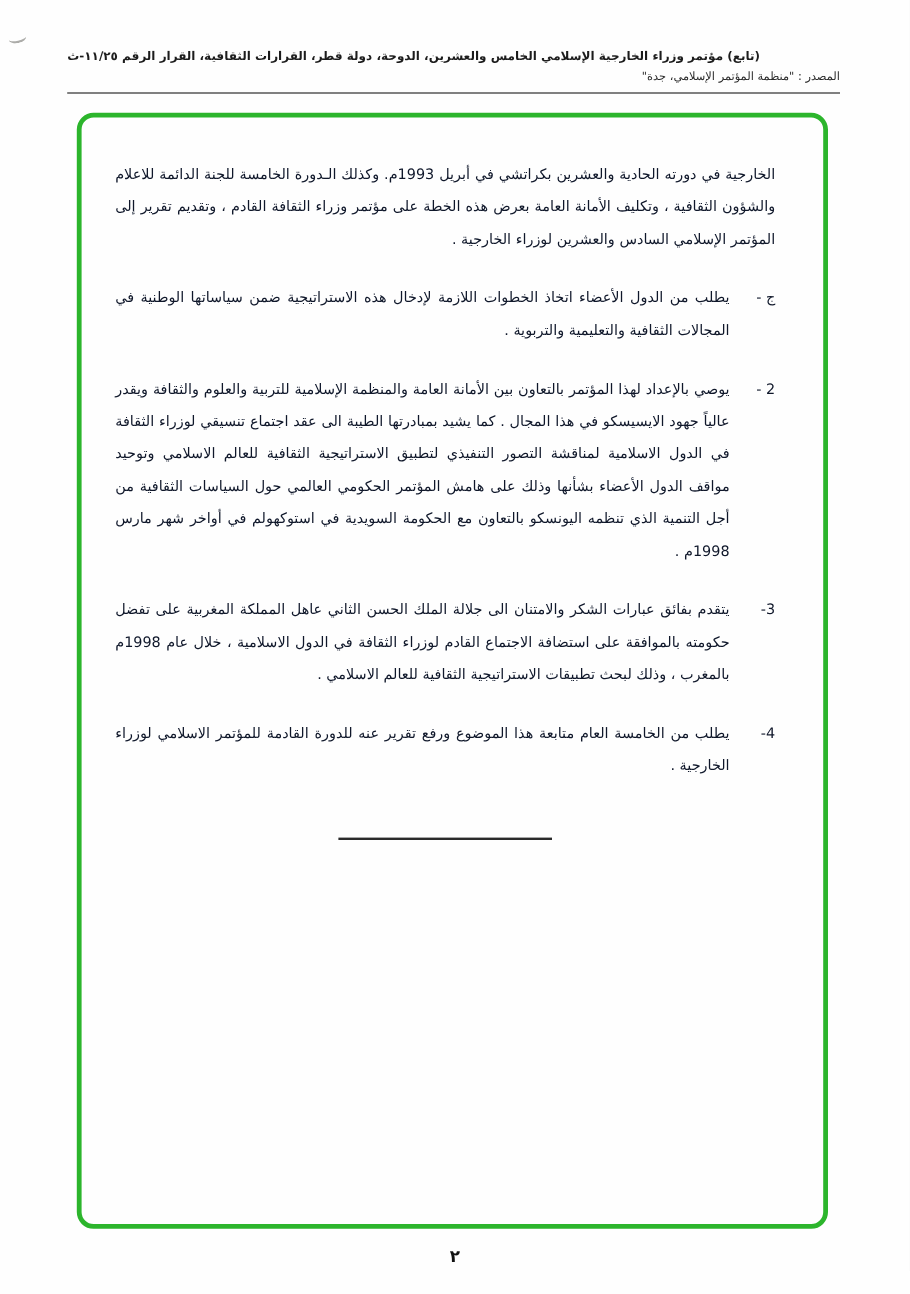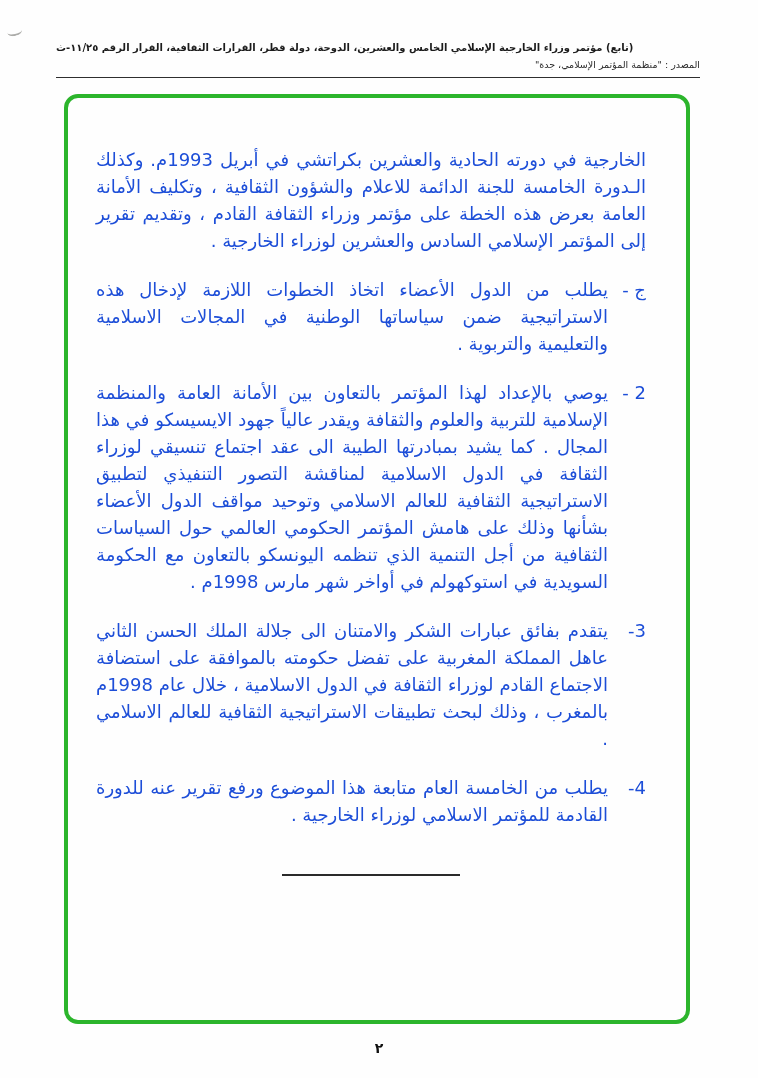--- a/index.html
+++ b/index.html
@@ -49,27 +49,27 @@
   .frame {
     position: absolute;
     left: 64px; top: 94px;
     width: 626px; height: 930px;
     border: 4px solid #2cb52c;
     border-radius: 14px;
     background: transparent;
   }
   .content {
     position: absolute;
-    top: 146px;
+    top: 132px;
     right: 112px;
     left: 96px;
     direction: rtl;
-    font-size: 18px;
+    font-size: 12px;
     line-height: 27px;
-    color: #1d4ed8;
+    color: #0f172a;
   }
   .para {
     text-align: justify;
     text-justify: inter-word;
   }
   .item {
     display: flex;
     margin-top: 22px;
   }
   .item .marker {
@@ -113,21 +113,21 @@
 </header>
 
 <div class="frame" style="border-color: rgb(44, 181, 44);"></div>
 
 <main class="content">
 
   <p class="para">الخارجية في دورته الحادية والعشرين بكراتشي في أبريل 1993م. وكذلك الـدورة الخامسة للجنة الدائمة للاعلام والشؤون الثقافية ، وتكليف الأمانة العامة بعرض هذه الخطة على مؤتمر وزراء الثقافة القادم ، وتقديم تقرير إلى المؤتمر الإسلامي السادس والعشرين لوزراء الخارجية .</p>
 
   <div class="item">
     <div class="marker">ج -</div>
-    <div class="item-text"><span class="seg-bold">يطلب</span><span> من الدول الأعضاء اتخاذ الخطوات اللازمة لإدخال هذه الاستراتيجية ضمن سياساتها الوطنية في المجالات الاسلامية والتعليمية والتربوية .</span></div>
+    <div class="item-text"><span class="seg-bold">يطلب</span><span> من الدول الأعضاء اتخاذ الخطوات اللازمة لإدخال هذه الاستراتيجية ضمن سياساتها الوطنية في المجالات الثقافية والتعليمية والتربوية .</span></div>
   </div>
 
   <div class="item">
     <div class="marker">2 -</div>
     <div class="item-text"><span class="seg-bold">يوصي بالإعداد</span><span> لهذا المؤتمر بالتعاون بين الأمانة العامة والمنظمة الإسلامية للتربية والعلوم والثقافة </span><span class="seg-bold">ويقدر عالياً</span><span> جهود الايسيسكو في هذا المجال . </span><span class="seg-bold">كما يشيد</span><span> بمبادرتها الطيبة الى عقد اجتماع تنسيقي لوزراء الثقافة في الدول الاسلامية لمناقشة التصور التنفيذي لتطبيق الاستراتيجية الثقافية للعالم الاسلامي وتوحيد مواقف الدول الأعضاء بشأنها وذلك على هامش المؤتمر الحكومي العالمي حول السياسات الثقافية من أجل التنمية الذي تنظمه اليونسكو بالتعاون مع الحكومة السويدية في استوكهولم في أواخر شهر مارس 1998م .</span></div>
   </div>
 
   <div class="item">
     <div class="marker">3-</div>
     <div class="item-text"><span>يتقدم بفائق عبارات الشكر والامتنان الى جلالة الملك الحسن الثاني عاهل المملكة المغربية على تفضل حكومته بالموافقة على استضافة الاجتماع القادم لوزراء الثقافة في الدول الاسلامية ، خلال عام 1998م بالمغرب ، وذلك لبحث تطبيقات الاستراتيجية الثقافية للعالم الاسلامي .</span></div>

